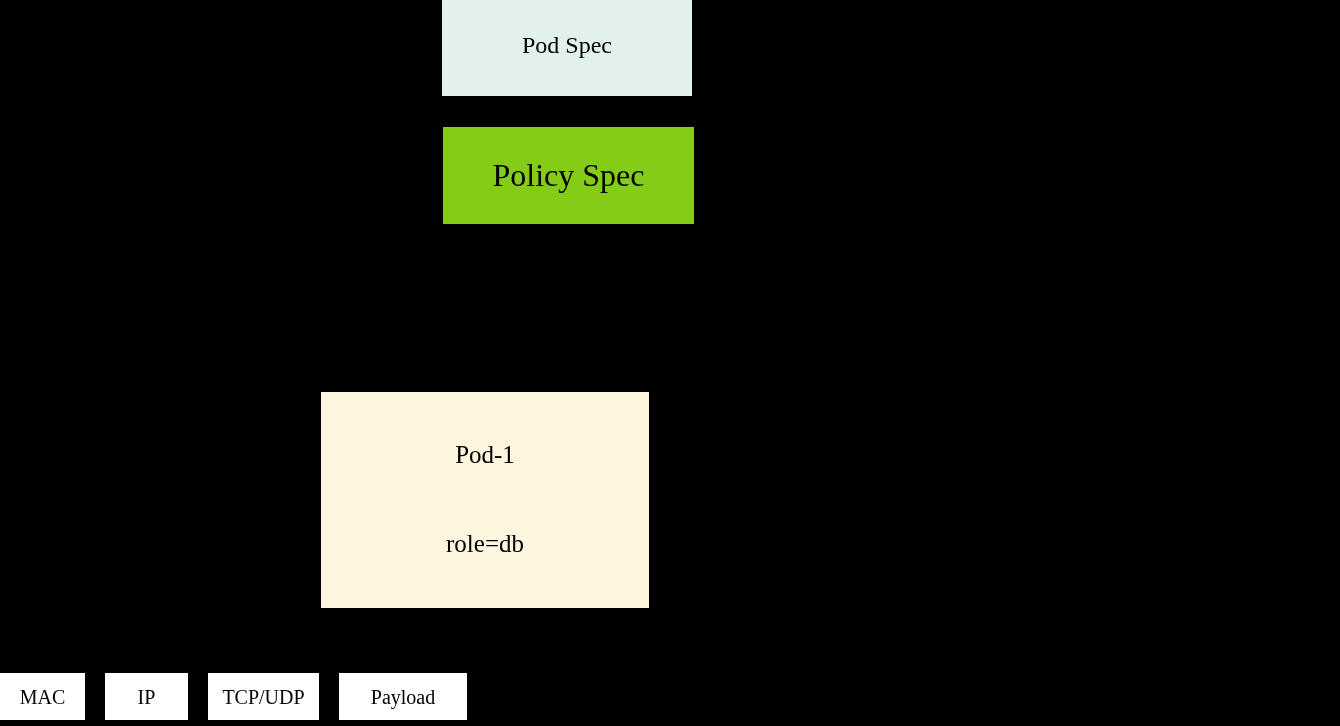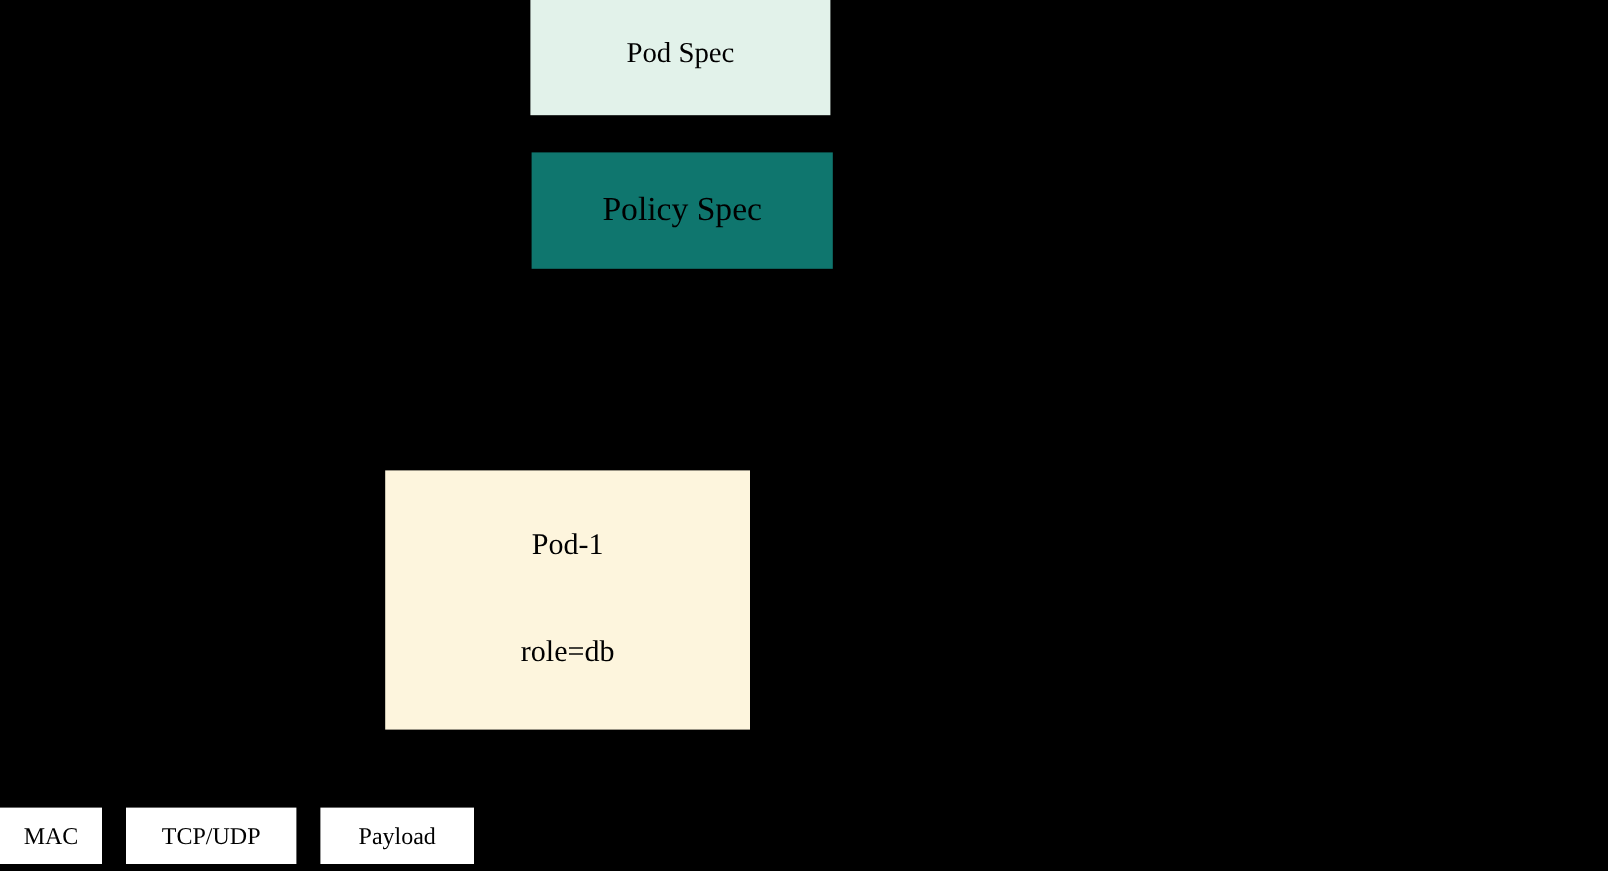--- a/index.html
+++ b/index.html
@@ -35,28 +35,28 @@
     width: 250px;
     height: 100px;
     background: #e2f2ea;
     font-size: 24px;
   }
   #policy-spec-box {
     left: 443px;
     top: 127px;
     width: 251px;
     height: 97px;
-    background: #0f766e;
-    font-size: 28px;
+    background: #84cc16;
+    font-size: 32px;
   }
   
   #pod-1-box {
     left: 321px;
     top: 392px;
-    width: 304px;
+    width: 328px;
     height: 216px;
     background: #fdf5dd;
     font-size: 25px;
   }
   #pod-1-box .node-line + .node-line {
     margin-top: 60px;
   }
   
   #packet-strip {
     position: absolute;
@@ -73,21 +73,21 @@
     color: #000000;
     display: flex;
     align-items: center;
     justify-content: center;
     font-size: 20px;
     line-height: 1;
     text-align: center;
   }
   .packet-field.f-mac     { width: 85px; }
   .packet-field.f-ip      { width: 83px; }
-  .packet-field.f-l4      { width: 142px; }
+  .packet-field.f-l4      { width: 111px; }
   .packet-field.f-payload { width: 128px; }
 </style>
 </head>
 <body>
 
 <div id="canvas">
 
   <div class="node" id="pod-spec-box">
     <span class="node-line">Pod Spec</span>
   </div>
@@ -98,20 +98,23 @@
 
   <div class="node" id="pod-1-box">
     <span class="node-line">Pod-1</span>
     <span class="node-line">role=db</span>
   </div>
 
   <div id="packet-strip">
     <div class="packet-field f-mac">
       <span>MAC</span>
     </div>
+    <div class="packet-field f-ip">
+      <span>IP</span>
+    </div>
     <div class="packet-field f-l4">
       <span>TCP/UDP</span>
     </div>
     <div class="packet-field f-payload">
       <span>Payload</span>
     </div>
   </div>
 
 </div>
 

